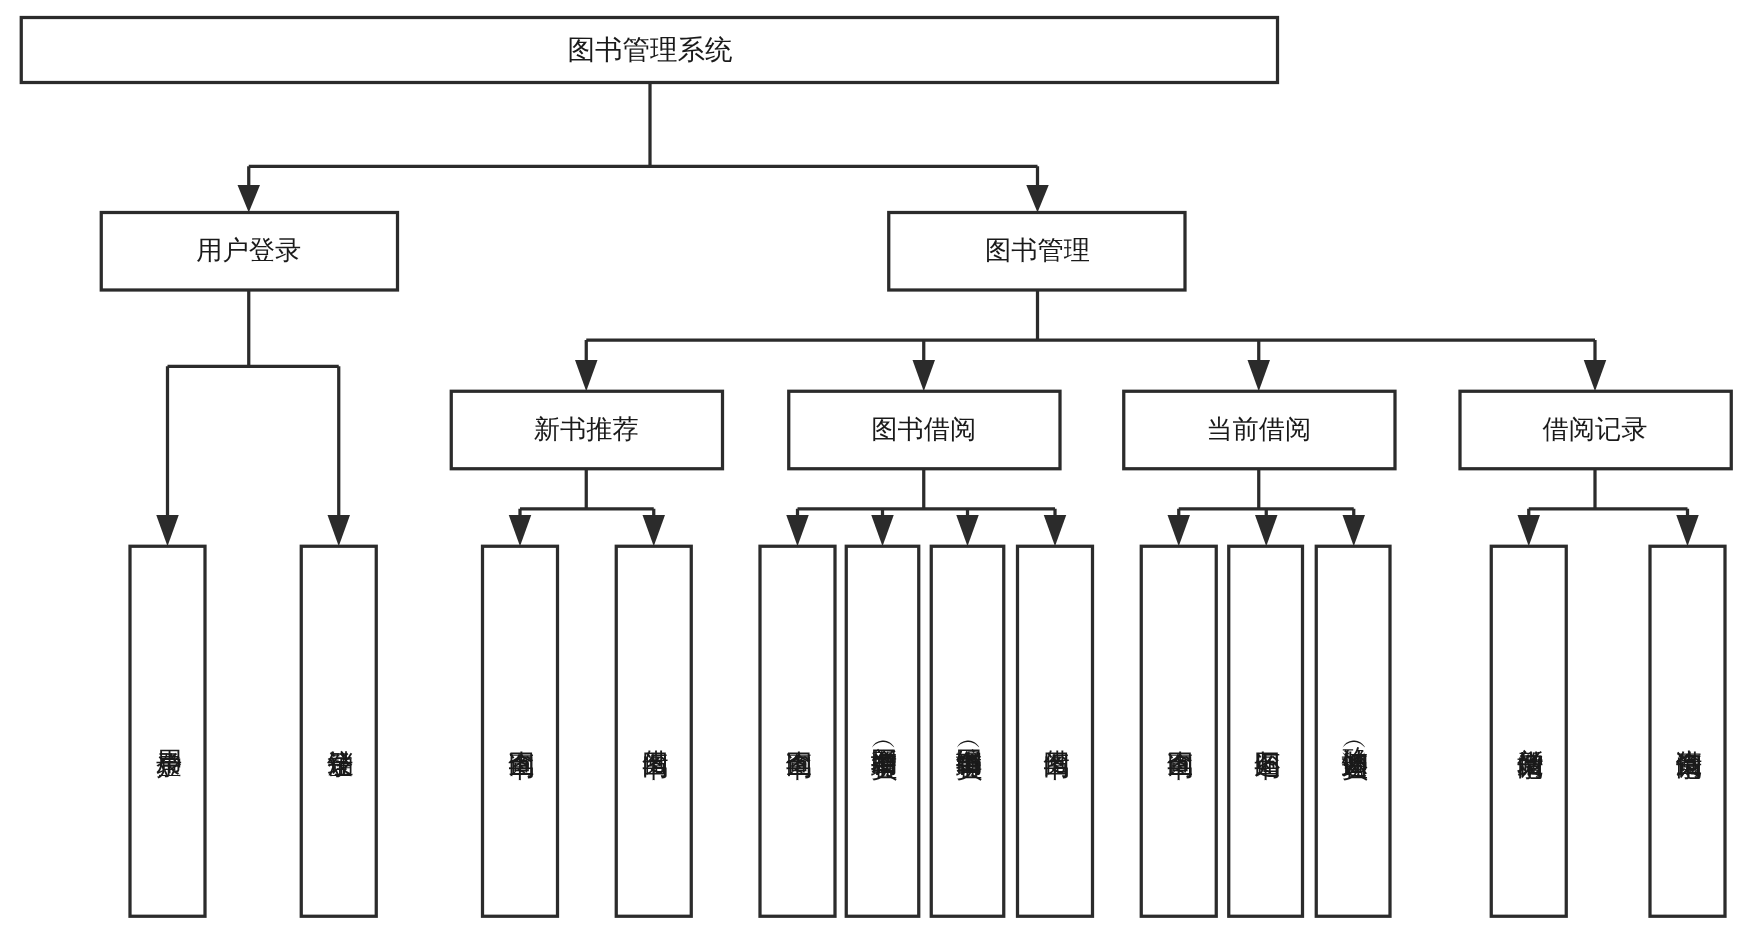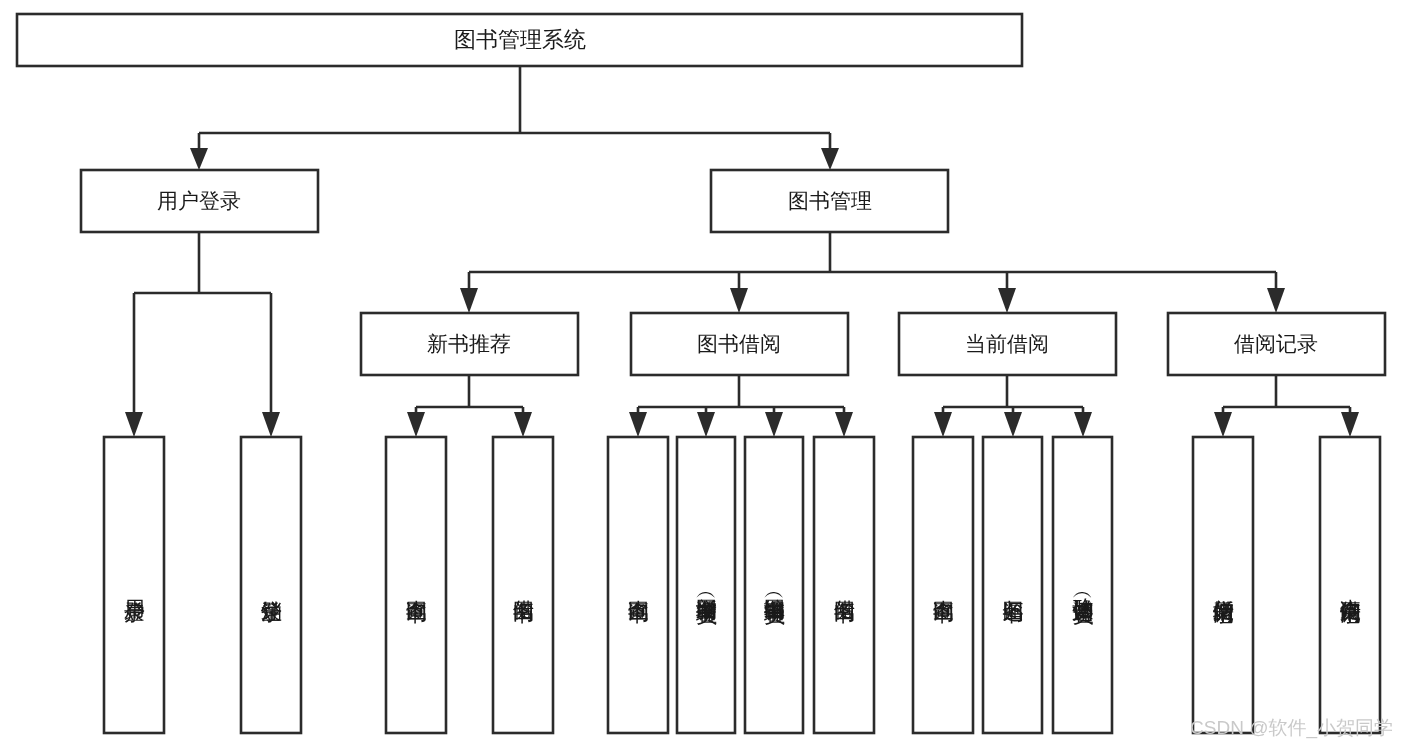--- a/index.html
+++ b/index.html
@@ -240,15 +240,14 @@
   <div class="vlabel" style="left:745px; top:437px; width:58px; height:296px;">编辑图书（管理员）</div>
   <div class="vlabel" style="left:814px; top:437px; width:60px; height:296px;">借阅图书</div>
 
   <div class="vlabel" style="left:913px; top:437px; width:60px; height:296px;">查询图书</div>
   <div class="vlabel" style="left:983px; top:437px; width:59px; height:296px;">归还图书</div>
   <div class="vlabel" style="left:1053px; top:437px; width:59px; height:296px;">确认归还（管理员）</div>
 
   <div class="vlabel" style="left:1193px; top:437px; width:60px; height:296px;">新增借阅记录</div>
   <div class="vlabel" style="left:1320px; top:437px; width:60px; height:296px;">查询借阅记录</div>
 
-  <div class="watermark">CSDN @软件_小贺同学</div>
 
 </div>
 
 </body></html>

